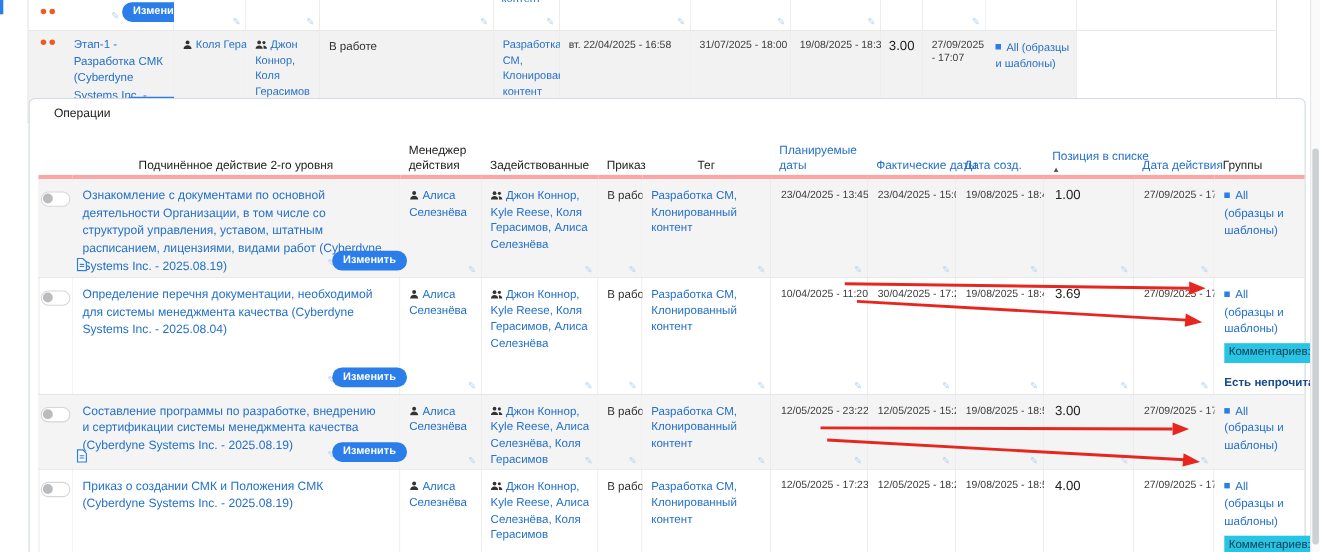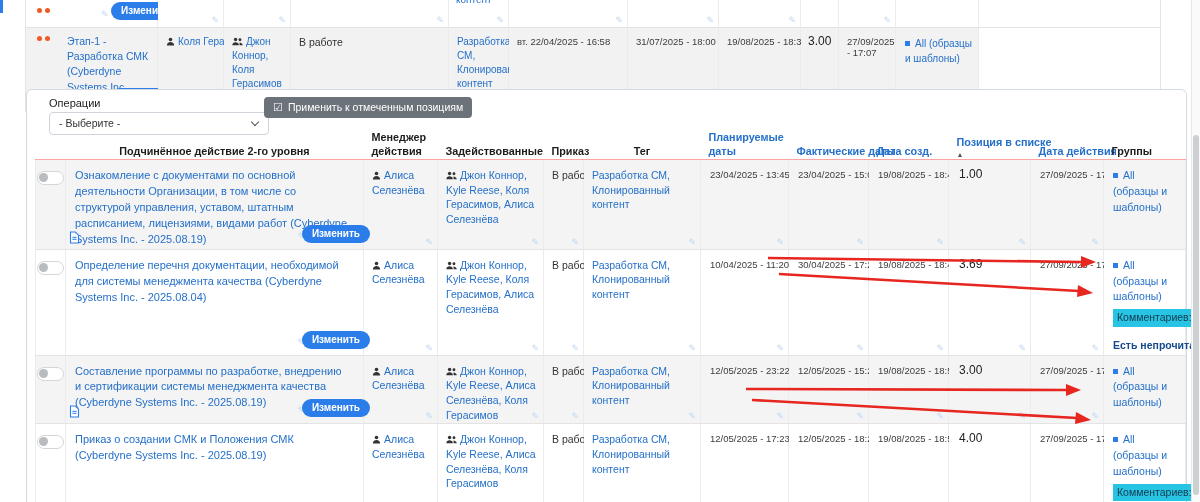--- a/index.html
+++ b/index.html
@@ -44,22 +44,22 @@
   #ops-select{position:absolute;left:22px;top:22px;width:209px;height:21px;border:1px solid #ced4da;border-radius:4px;
               background:#fff;font-size:10.5px;color:#333;line-height:21px;padding-left:9px;cursor:pointer;}
   #ops-select .chev{position:absolute;right:10px;top:6px;width:5px;height:5px;border:solid #555;border-width:0 1.4px 1.4px 0;
               transform:rotate(45deg);}
   #apply-btn{position:absolute;left:237px;top:7px;height:21px;background:#6b7279;color:#fff;border-radius:4px;
              font-size:10.5px;line-height:21px;padding:0 9px;cursor:pointer;white-space:nowrap;}
   #apply-btn .cb{font-size:11px;margin-right:5px;}
 
   
   .stable{position:absolute;left:8px;top:40px;width:1150px;border-collapse:collapse;table-layout:fixed;}
-  .stable th{vertical-align:bottom;padding:0 8px 1px 8px;font-size:10.8px;font-weight:bold;color:#1c1c1c;
-             text-align:left;border-bottom:1px solid #fca5a5;line-height:1.3;}
+  .stable th{vertical-align:bottom;padding:0 8px 1px 8px;font-size:10.8px;font-weight:normal;color:#1c1c1c;
+             text-align:left;border-bottom:4px solid #fca5a5;line-height:1.3;}
   .stable th.hc{text-align:center;}
   .hsort{color:var(--link-blue,#2570c9);cursor:pointer;}
   .nowrap{white-space:nowrap;}
   .sort-arrow{font-size:7px;color:#555;margin-top:2px;line-height:1;}
   .stable td{position:relative;vertical-align:top;border-right:1px solid #ececec;border-bottom:1px solid #e4e4e4;}
   .stable td:first-child{border-left:1px solid #ececec;}
   tr.gray td{background:#f4f4f4;}
   tr.white td{background:#fff;}
   .rh0{height:68px}.rh1{height:68px}.rh2{height:65px}.rh3{height:66px}
   .c-toggle{text-align:center;}
@@ -192,25 +192,20 @@
         <td>
           <span class="pgrp-pad"><span class="bullet"></span><a class="lnk">All (образцы и шаблоны)</a></span>
         </td>
         <td class="pwhite"></td>
       </tr>
     </tbody>
   </table>
 
   <div id="panel">
     <div id="ops-label">Операции</div>
-    <div id="ops-select">
-      <span>- Выберите -</span>
-      <span class="chev"></span>
-    </div>
-    <div id="apply-btn"><span class="cb">☑</span><span>Применить к отмеченным позициям</span></div>
 
     <table class="stable">
       <colgroup>
         <col style="width:30px">
           <col style="width:298px">
           <col style="width:74px">
           <col style="width:106px">
         <col style="width:40px">
           <col style="width:117px">
           <col style="width:88px">

